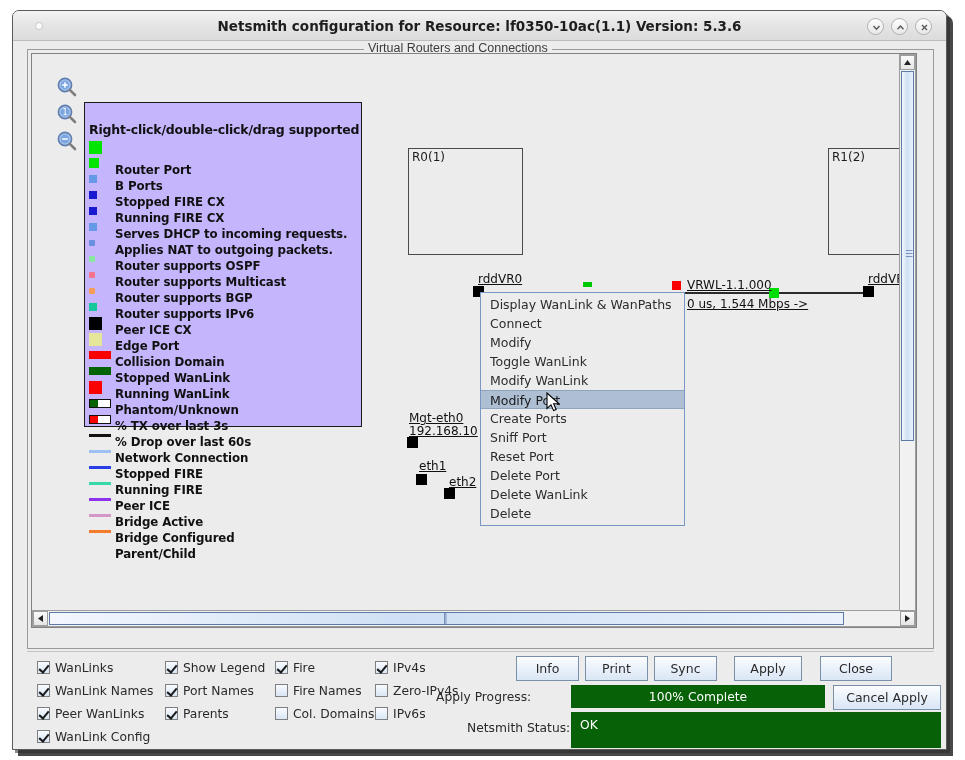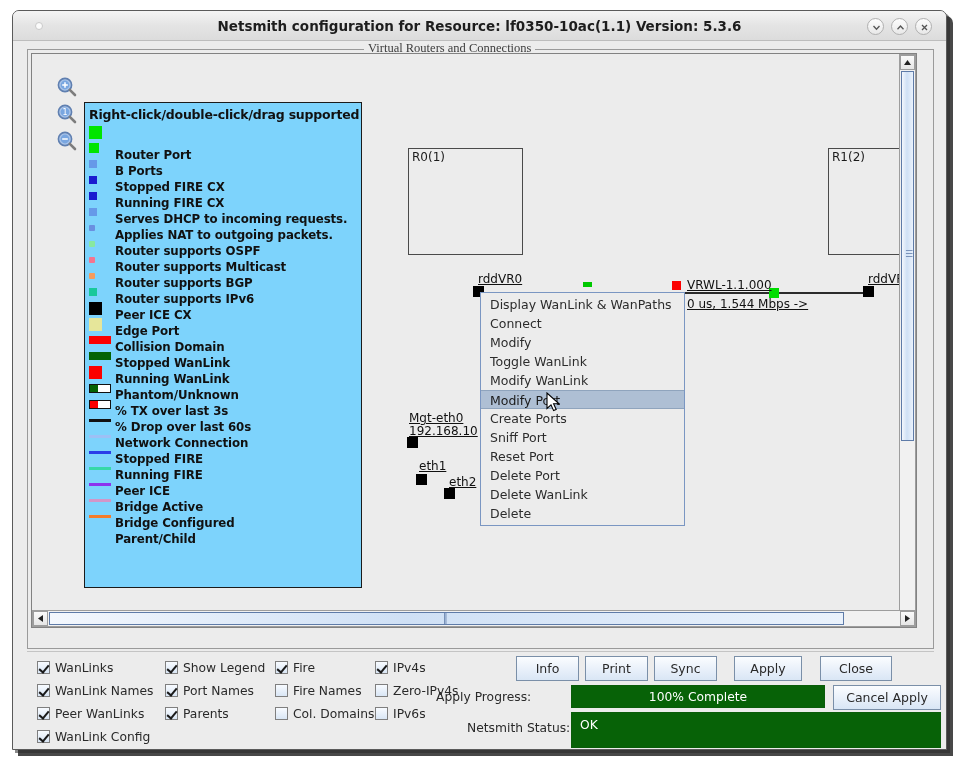--- a/index.html
+++ b/index.html
@@ -55,21 +55,21 @@
     position: absolute; left: 14px; top: 38px;
     width: 907px; height: 600px;
     border: 1px solid #9a9a9a;
     background: #ececec;
   }
   #panel-legend-title {
     position: absolute; left: 336px; top: -9px;
     background: #ececec;
     padding: 0 4px;
     font-size: 12.5px; color: #3b3b3b;
-    font-family: Liberation Serif, serif;
+    font-family: Liberation Sans, sans-serif;
     white-space: nowrap;
   }
   #canvas-inner {
     position: absolute; left: 3px; top: 3px;
     width: 886px; height: 575px;
     background: #ececec;
     border: 1px solid #828282;
     overflow: hidden;
   }
   #canvas-white {
@@ -84,24 +84,24 @@
     width: 22px; height: 22px;
     cursor: pointer;
   }
   #zoom-in-icon  { top: 22px; }
   #zoom-fit-icon { top: 49px; }
   #zoom-out-icon { top: 76px; }
 
   
   #legend-box {
     position: absolute; left: 52px; top: 48px;
-    width: 278px; height: 486px;
-    background: #7dd3fc;
+    width: 278px; height: 325px;
+    background: #c4b5fd;
     border: 1px solid #1b1b1b;
-    padding: 3px 0 0 3px;
+    padding: 18px 0 0 3px;
   }
   #legend-header {
     font-size: 12.5px; font-weight: bold; color: #111;
     white-space: nowrap; letter-spacing: -0.2px;
     margin: 1px 0 2px 1px;
   }
   .legend-row {
     display: flex; align-items: center;
     height: 16px;
     margin-left: 1px;

